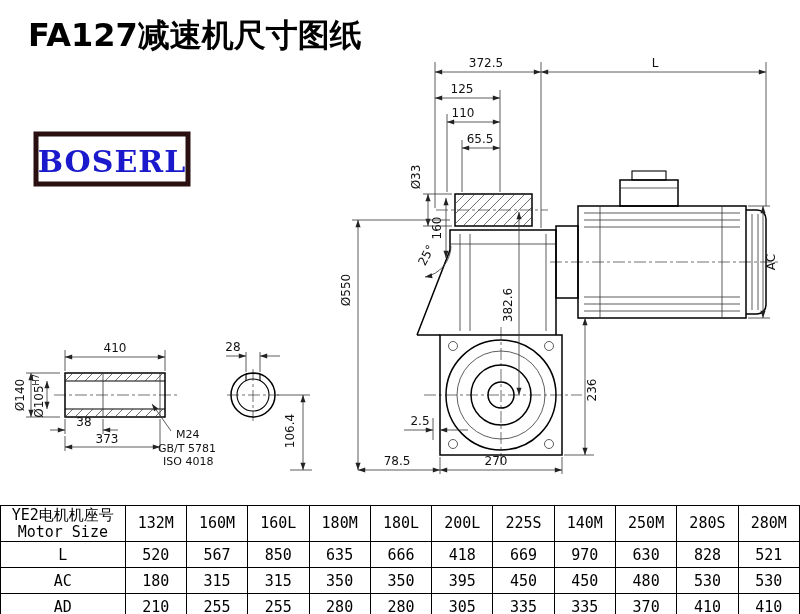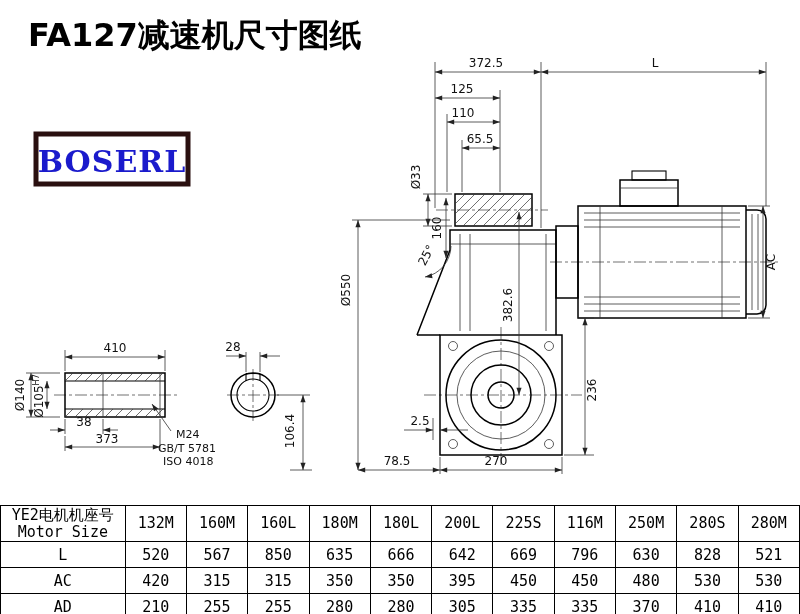--- a/index.html
+++ b/index.html
@@ -269,42 +269,42 @@
       <div>YE2电机机座号</div>
       <div>Motor Size</div>
     </th>
     <th>132M</th>
     <th>160M</th>
     <th>160L</th>
     <th>180M</th>
     <th>180L</th>
     <th>200L</th>
     <th>225S</th>
-    <th>116M</th>
+    <th>140M</th>
     <th>250M</th>
     <th>280S</th>
     <th>280M</th>
   </tr>
   <tr class="row">
     <th>L</th>
     <td>520</td>
     <td>567</td>
     <td>850</td>
     <td>635</td>
     <td>666</td>
-    <td>642</td>
+    <td>418</td>
     <td>669</td>
-    <td>796</td>
+    <td>970</td>
     <td>630</td>
     <td>828</td>
     <td>521</td>
   </tr>
   <tr class="row">
     <th>AC</th>
-    <td>420</td>
+    <td>180</td>
     <td>315</td>
     <td>315</td>
     <td>350</td>
     <td>350</td>
     <td>395</td>
     <td>450</td>
     <td>450</td>
     <td>480</td>
     <td>530</td>
     <td>530</td>

